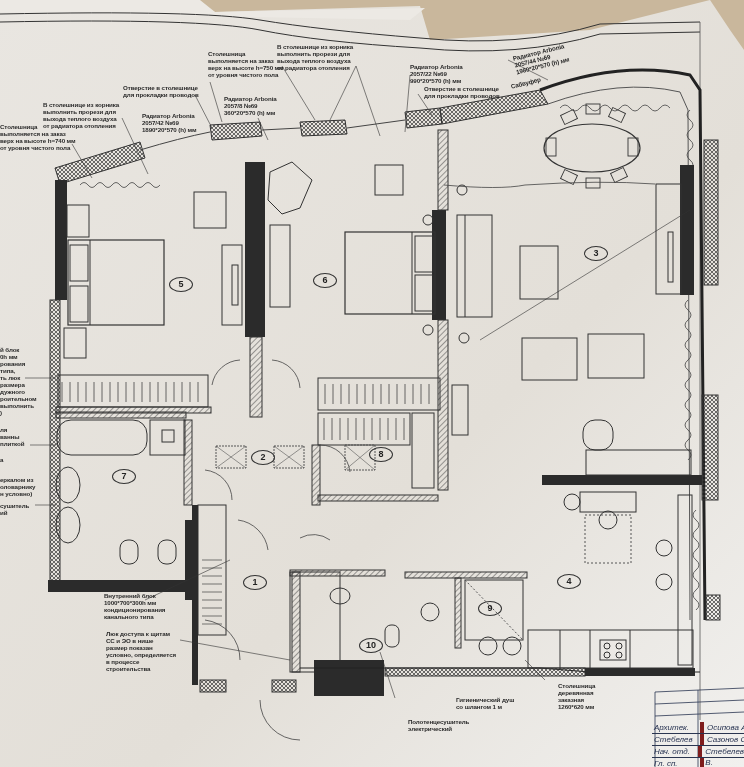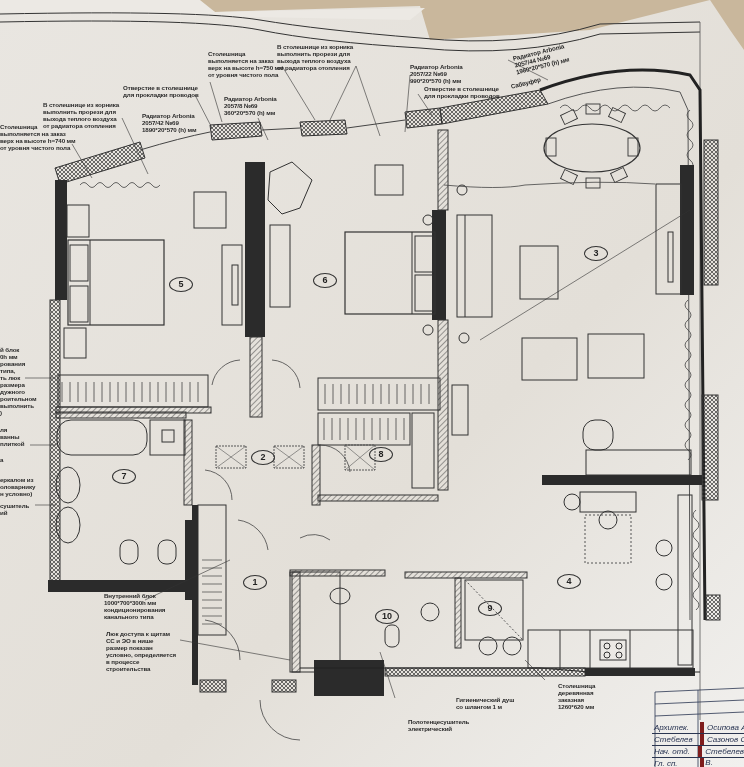--- a/index.html
+++ b/index.html
@@ -293,21 +293,21 @@
 
 <div class="room-num" style="left:243px;top:575px;">1</div>
 <div class="room-num" style="left:251px;top:450px;">2</div>
 <div class="room-num" style="left:584px;top:246px;">3</div>
 <div class="room-num" style="left:557px;top:574px;">4</div>
 <div class="room-num" style="left:169px;top:277px;">5</div>
 <div class="room-num" style="left:313px;top:273px;">6</div>
 <div class="room-num" style="left:112px;top:469px;">7</div>
 <div class="room-num" style="left:369px;top:447px;">8</div>
 <div class="room-num" style="left:478px;top:601px;">9</div>
-<div class="room-num" style="left:359px;top:609px;margin-left:16px;">10</div>
+<div class="room-num" style="left:359px;top:638px;">10</div>
 
 <div class="note" style="left:0px;top:123px;">Столешница
 выполняется на заказ
 верх на высоте h=740 мм
 от уровня чистого пола</div>
 <div class="note" style="left:43px;top:101px;">В столешнице из корника
 выполнить прорези для
 выхода теплого воздуха
 от радиатора отопления</div>
 <div class="note" style="left:142px;top:112px;">Радиатор Arbonia

